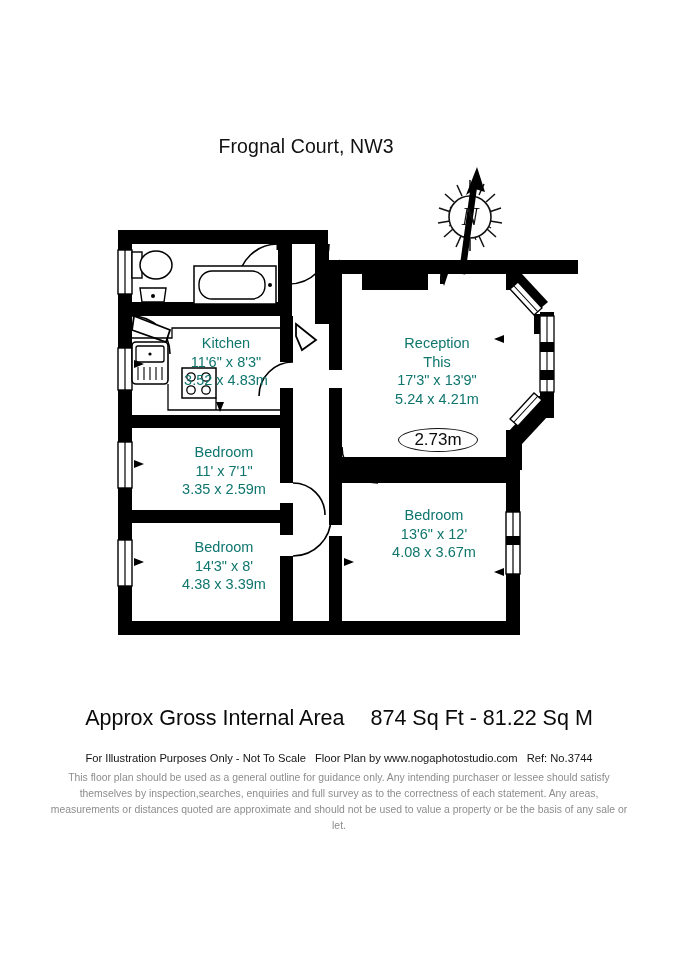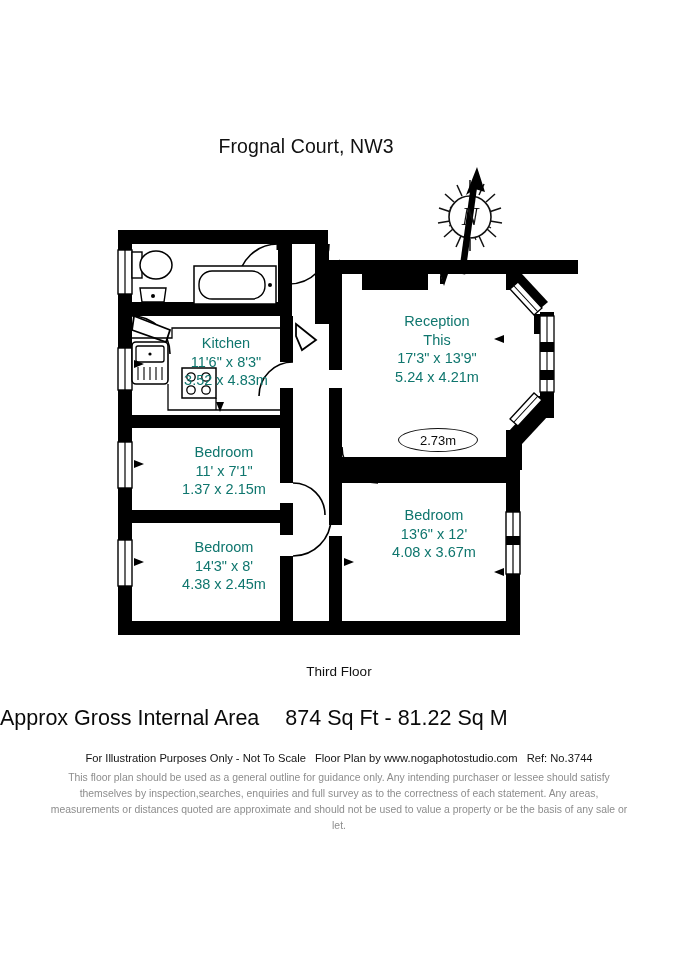--- a/index.html
+++ b/index.html
@@ -56,21 +56,21 @@
     position: absolute;
     text-align: center;
     line-height: 1.28;
     color: #0f766e;
     white-space: nowrap;
   }
   .room-label .rname { font-size: 14.5px; }
   .room-label .rdim  { font-size: 14.5px; }
 
   #label-kitchen   { left: 152px; top: 334px; width: 148px; }
-  #label-reception { left: 362px; top: 312px; width: 150px; text-align: center; }
+  #label-reception { left: 362px; top: 334px; width: 150px; text-align: center; }
   #label-bed1      { left: 148px; top: 443px; width: 152px; }
   #label-bed2      { left: 143px; top: 538px; width: 162px; }
   #label-bed3      { left: 358px; top: 506px; width: 152px; }
 
   
   #bay-callout {
     position: absolute;
     left: 398px;
     top: 428px;
     width: 80px;
@@ -81,21 +81,21 @@
     inset: 0;
     border: 1.4px solid #111;
     border-radius: 50%;
   }
   #bay-callout .txt {
     position: absolute;
     inset: 0;
     display: flex;
     align-items: center;
     justify-content: center;
-    font-size: 13px;
+    font-size: 17px;
     color: #0c0c0c;
   }
 
   
   #entry-group {
     position: absolute;
     left: 329px;
     top: 255px;
     width: 92px;
     height: 22px;
@@ -118,20 +118,21 @@
     text-align: center;
     font-size: 13.5px;
     color: #111;
   }
 
   #area-line {
     position: absolute;
     left: 0;
     top: 706px;
     width: 678px;
+    text-align: center;
     font-size: 21.5px;
     color: #0a0a0a;
     white-space: nowrap;
   }
   #area-line .area-caption { margin-right: 26px; }
 
   #credit-line {
     position: absolute;
     left: 0;
     top: 752px;
@@ -429,41 +430,40 @@
   <div class="room-label" id="label-reception">
     <div class="rname">Reception</div>
     <div class="rname">This</div>
     <div class="rdim">17'3" x 13'9"</div>
     <div class="rdim">5.24 x 4.21m</div>
   </div>
 
   <div class="room-label" id="label-bed1">
     <div class="rname">Bedroom</div>
     <div class="rdim">11' x 7'1"</div>
-    <div class="rdim">1.37 x 2.15m</div>
+    <div class="rdim">3.35 x 2.59m</div>
   </div>
 
   <div class="room-label" id="label-bed2">
     <div class="rname">Bedroom</div>
     <div class="rdim">14'3" x 8'</div>
-    <div class="rdim">4.38 x 2.45m</div>
+    <div class="rdim">4.38 x 3.39m</div>
   </div>
 
   <div class="room-label" id="label-bed3">
     <div class="rname">Bedroom</div>
     <div class="rdim">13'6" x 12'</div>
     <div class="rdim">4.08 x 3.67m</div>
   </div>
 
   <div id="bay-callout">
     <div class="oval"></div>
     <div class="txt">2.73m</div>
   </div>
 
-  <div id="floor-name">Third Floor</div>
 
   <div id="area-line">
     <span class="area-caption">Approx Gross Internal Area</span><span class="area-value">874 Sq Ft  -  81.22 Sq M</span>
   </div>
 
   <div id="credit-line">
     <span class="seg">For Illustration Purposes Only - Not To Scale</span><span class="seg">Floor Plan by www.nogaphotostudio.com</span><span class="seg">Ref: No.3744</span>
   </div>
 
   <div id="disclaimer">This floor plan should be used as a general outline for guidance only. Any intending purchaser or lessee should satisfy themselves by inspection,searches, enquiries and full survey as to the correctness of each statement. Any areas, measurements or distances quoted are approximate and should not be used to value a property or be the basis of any sale or let.</div>

